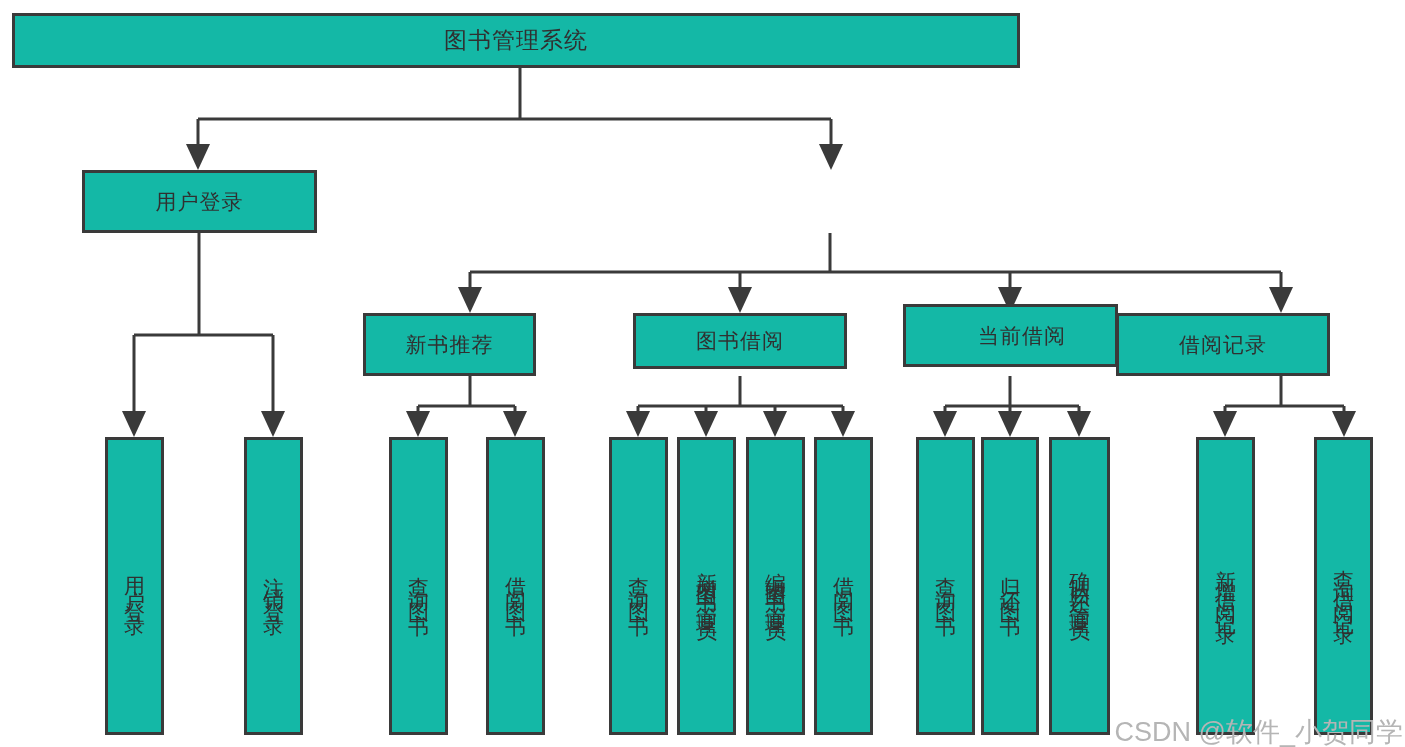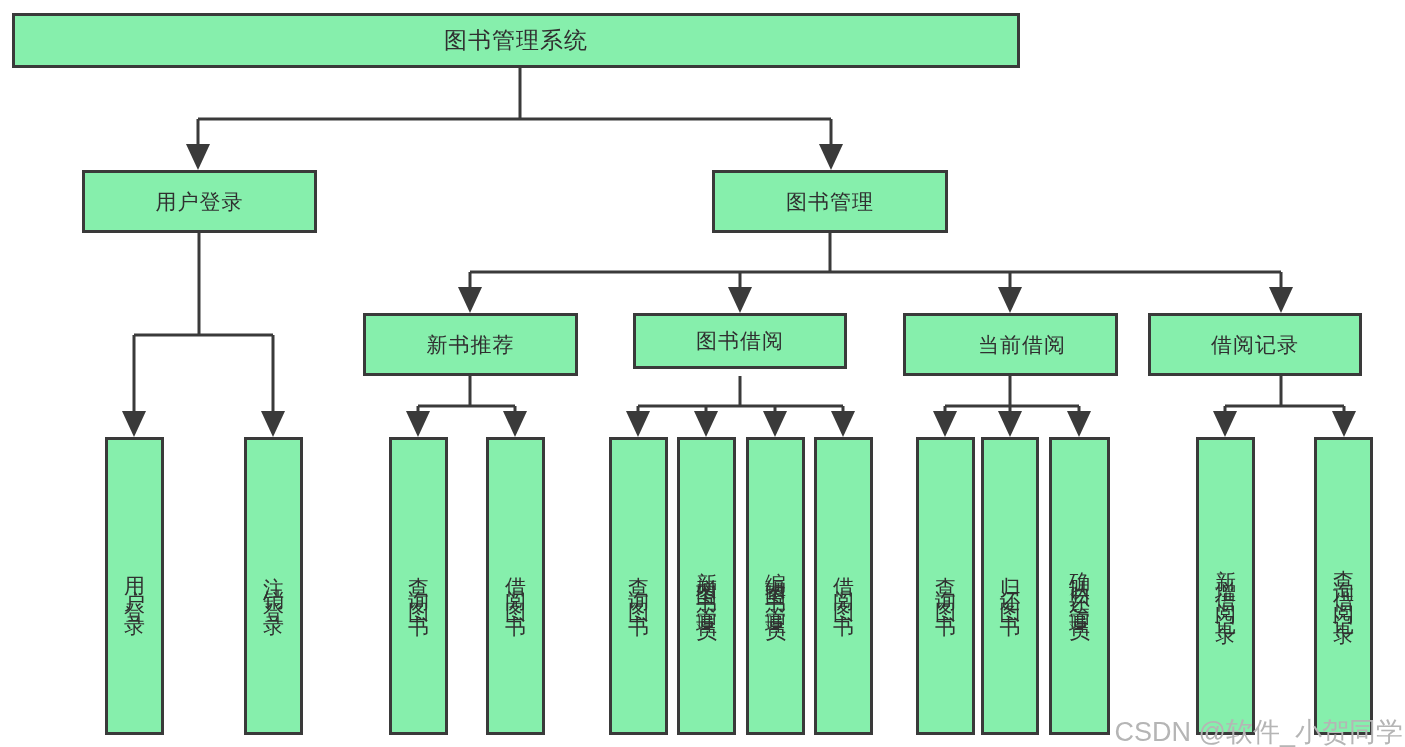--- a/index.html
+++ b/index.html
@@ -13,21 +13,21 @@
   }
   .connectors {
     position: absolute;
     left: 0; top: 0;
     width: 1405px; height: 747px;
   }
   .node {
     position: absolute;
     box-sizing: border-box;
     border: 3px solid #3a3a3a;
-    background: #86efac;
+    background: #14b8a6;
     display: flex;
     align-items: center;
     justify-content: center;
   }
   .node .lbl {
     color: #303030;
     font-size: 21px;
     letter-spacing: 1px;
     white-space: nowrap;
   }
@@ -89,34 +89,31 @@
     </g>
   </svg>
 
   <div class="node root" style="left:12px; top:13px; width:1008px; height:55px;">
     <span class="lbl">图书管理系统</span>
   </div>
 
   <div class="node" style="left:82px; top:170px; width:235px; height:63px;">
     <span class="lbl">用户登录</span>
   </div>
-  <div class="node" style="left:712px; top:170px; width:236px; height:63px;">
-    <span class="lbl">图书管理</span>
-  </div>
 
-  <div class="node" style="left:363px; top:313px; width:215px; height:63px;">
+  <div class="node" style="left:363px; top:313px; width:173px; height:63px;">
     <span class="lbl">新书推荐</span>
   </div>
   <div class="node" style="left:633px; top:313px; width:214px; height:56px;">
     <span class="lbl">图书借阅</span>
   </div>
-  <div class="node" style="left:903px; top:313px; width:215px; height:63px;padding-left:23px;">
+  <div class="node" style="left:903px; top:304px; width:215px; height:63px;padding-left:23px;">
     <span class="lbl">当前借阅</span>
   </div>
-  <div class="node" style="left:1148px; top:313px; width:214px; height:63px;text-align:center;">
+  <div class="node" style="left:1116px; top:313px; width:214px; height:63px;text-align:center;">
     <span class="lbl">借阅记录</span>
   </div>
 
   <div class="node leaf" style="left:105px; top:437px; width:59px; height:298px;">
     <span class="lbl vt4">用户登录</span>
   </div>
   <div class="node leaf" style="left:244px; top:437px; width:59px; height:298px;">
     <span class="lbl vt4">注销登录</span>
   </div>
 

